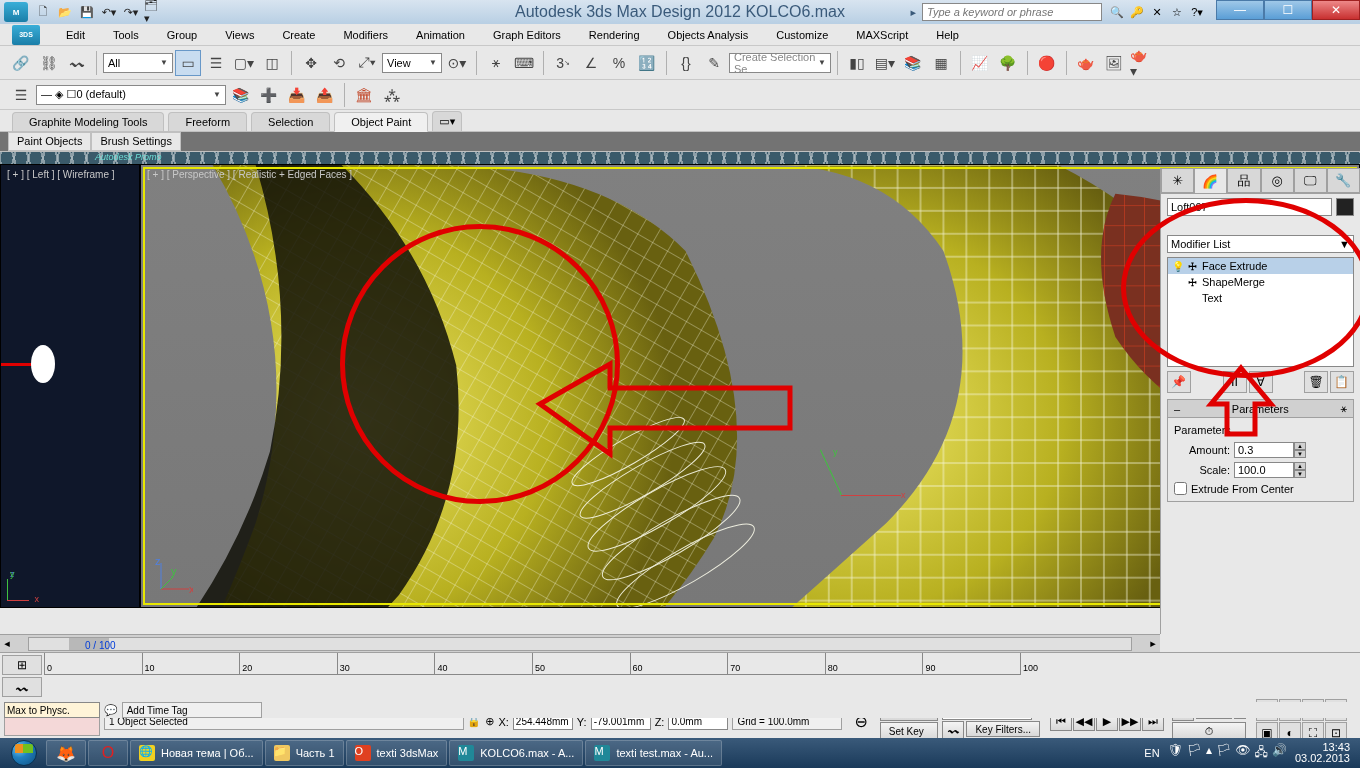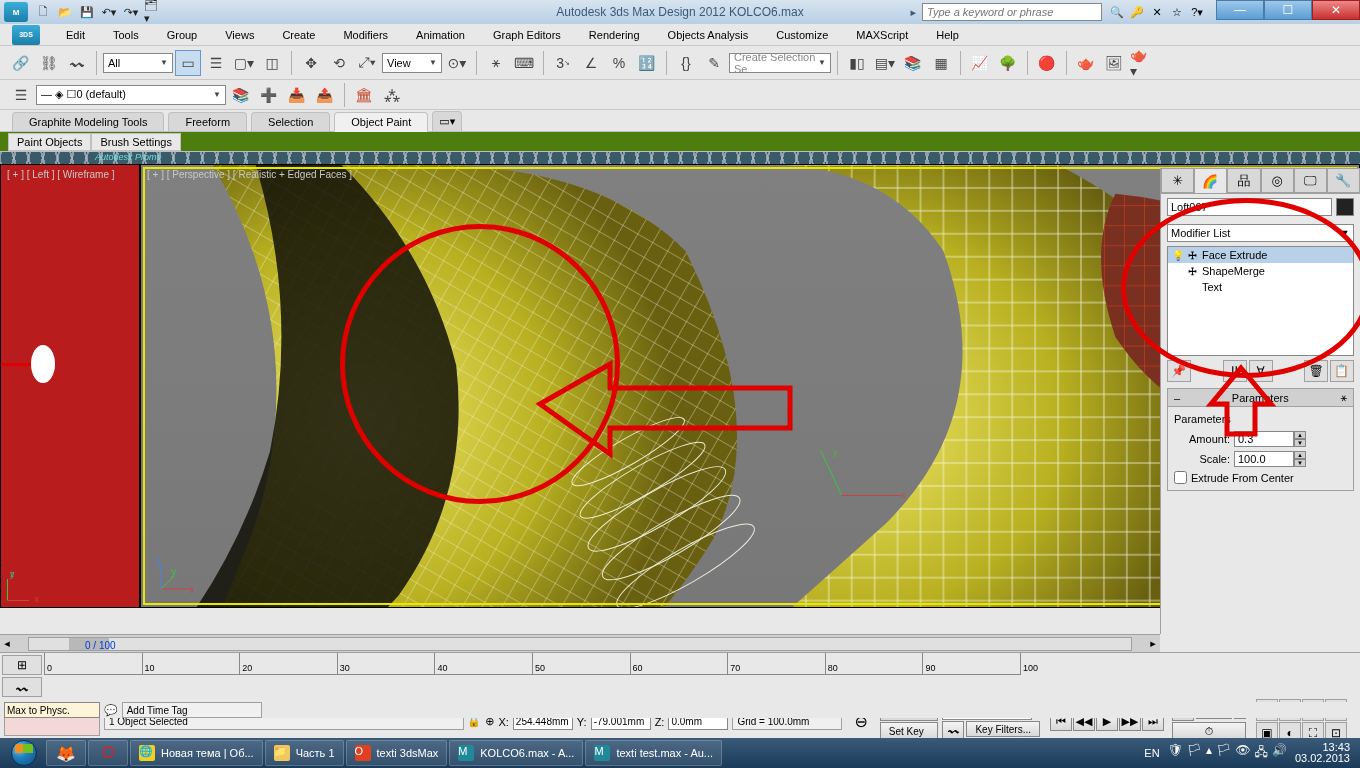--- a/index.html
+++ b/index.html
@@ -10,21 +10,21 @@
 .window-controls div { width: 48px; height: 20px; display: flex; align-items: center; justify-content: center; color: white; font-size: 12px; }
 .wc-min { background: linear-gradient(#9fc8e8,#5a9ed6); border: 1px solid #4a7aa8; }
 .wc-max { background: linear-gradient(#9fc8e8,#5a9ed6); border: 1px solid #4a7aa8; }
 .wc-close { background: linear-gradient(#e88,#c83030); border: 1px solid #a02020; }
 
 
 .titlebar { height: 24px; background: linear-gradient(#d8e4f0,#b8cfe4); display: flex; align-items: center; padding: 0 4px; }
 .titlebar .logo { width: 24px; height: 20px; background: linear-gradient(#3aaed8,#1a7ea8); border-radius: 3px; color: white; display: flex; align-items: center; justify-content: center; font-size: 8px; font-weight: bold; }
 .titlebar .qat { display: flex; gap: 4px; margin-left: 6px; }
 .qat-btn { width: 18px; height: 18px; display: flex; align-items: center; justify-content: center; color: #222; cursor: pointer; }
-.titlebar .title-text { position: absolute; left: 50%; transform: translateX(-50%); color: #3a5a7a; font-size: 12px; }
+.titlebar .title-text { position: absolute; left: 50%; transform: translateX(-50%); color: #3a5a7a; font-size: 16px; }
 .titlebar .search { margin-left: auto; margin-right: 150px; display: flex; align-items: center; gap: 6px; }
 .titlebar .search input { width: 180px; height: 18px; padding: 0 4px; border: 1px solid #888; color: #888; font-style: italic; }
 .titlebar .help-icons { display: flex; gap: 2px; }
 .titlebar .help-icons span { width: 18px; height: 18px; display: flex; align-items: center; justify-content: center; }
 
 
 .menubar { height: 22px; background: #e8e8e8; border-bottom: 1px solid #c8c8c8; display: flex; align-items: center; padding: 0 12px; gap: 0; }
 .menubar .logo3ds { width: 28px; height: 20px; background: linear-gradient(#3aaed8,#1a7ea8); border-radius: 2px; color: white; display: flex; align-items: center; justify-content: center; font-size: 7px; font-weight: bold; margin-right: 12px; }
 .menu-item { padding: 3px 14px; cursor: pointer; color: #000; }
 
@@ -34,31 +34,31 @@
 .tb-btn { width: 26px; height: 26px; display: flex; align-items: center; justify-content: center; border: 1px solid transparent; cursor: pointer; color: #444; font-size: 14px; }
 .tb-btn.active { background: #c8dcf0; border: 1px solid #6898c8; }
 .tb-sep { width: 1px; height: 24px; background: #b0b0b0; margin: 0 4px; }
 .tb-combo { height: 20px; border: 1px solid #888; background: white; padding: 0 4px; min-width: 60px; display: flex; align-items: center; justify-content: space-between; cursor: pointer; }
 .tb-combo .arrow { font-size: 8px; color: #444; }
 
 
 .tabstrip { height: 22px; background: #e8e8e8; display: flex; align-items: flex-end; padding: 0 12px; gap: 4px; border-bottom: 1px solid #c0c0c0; }
 .tab { padding: 3px 16px; background: #d8d8d8; border: 1px solid #c0c0c0; border-bottom: none; border-radius: 4px 4px 0 0; cursor: pointer; }
 .tab.active { background: #f0f0f0; border-bottom: 1px solid #f0f0f0; margin-bottom: -1px; }
-.subtabs { height: 20px; background: #4d7c0f; display: flex; align-items: center; padding: 0 8px; border-bottom: 1px solid #c0c0c0; }
+.subtabs { height: 20px; background: #737373; display: flex; padding: 0 8px; border-bottom: 1px solid #c0c0c0; }
 .subtab { padding: 2px 8px; background: #e8e8e8; border: 1px solid #c0c0c0; cursor: pointer; }
 
 
 .tl-strip { height: 12px; background: #3a5a6a; position: relative; overflow: hidden; }
 .tl-strip::before { content: ""; position: absolute; inset: 0; background: repeating-linear-gradient(105deg, rgba(255,255,255,0.7) 0 2px, transparent 2px 14px), repeating-linear-gradient(75deg, rgba(255,255,255,0.7) 0 2px, transparent 2px 14px); opacity: 0.6; }
 .tl-name { position: absolute; left: 95px; top: 0; color: #6fded6; font-size: 9px; font-style: italic; }
 
 
 .viewports { display: flex; height: 444px; background: #6f6f6f; position: relative; }
-.vp-left { width: 140px; background: #b91c1c; border: 1px solid #000; position: relative; }
+.vp-left { width: 140px; background: #0f172a; border: 1px solid #000; position: relative; }
 .vp-right { flex: 1; background: #6f6f6f; border: 1px solid #000; position: relative; overflow: hidden; }
 .vp-label { position: absolute; top: 4px; left: 6px; color: #c8c8c8; font-size: 10px; z-index: 5; }
 .vp-right .vp-border { position: absolute; inset: 2px; border: 2px solid #e8e800; pointer-events: none; z-index: 4; }
 
 
 .vp-left-gizmo-wrap { position: absolute; left: 30px; top: 180px; }
 .vp-left-shape { width: 24px; height: 38px; background: white; border-radius: 50%; position: absolute; left: 0; top: 0; }
 .vp-left-axis { position: absolute; bottom: 6px; left: 6px; }
 .axis-line { position: absolute; }
 .axis-x { width: 22px; height: 1px; background: #d04040; left: 0; bottom: 0; }
@@ -82,21 +82,21 @@
 .red-circle { position: absolute; border: 5px solid #e00000; border-radius: 50%; z-index: 10; pointer-events: none; }
 .red-arrow { position: absolute; z-index: 10; pointer-events: none; }
 .red-arrow svg { overflow: visible; }
 
 
 .cmdpanel { position: absolute; top: 168px; right: 0; width: 200px; bottom: 134px; background: #e8e8e8; border-left: 1px solid #a0a0a0; z-index: 8; }
 .cmd-tabs { height: 26px; display: flex; border-bottom: 1px solid #a0a0a0; background: #d8d8d8; }
 .cmd-tab { flex: 1; display: flex; align-items: center; justify-content: center; border: 1px solid #a0a0a0; cursor: pointer; font-size: 13px; }
 .cmd-tab.active { background: #e8e8e8; border-bottom: none; }
 .cmd-body { padding: 4px 6px; position: relative; }
-.obj-name-row { display: flex; gap: 4px; align-items: center; margin-bottom: 8px; }
+.obj-name-row { display: flex; gap: 4px; align-items: center; margin-bottom: 19px; }
 .obj-name-row input { flex: 1; height: 18px; border: 1px solid #888; padding: 0 3px; font-size: 11px; }
 .color-swatch { width: 18px; height: 18px; background: #222; border: 1px solid #888; cursor: pointer; }
 .mod-list-combo { width: 100%; height: 18px; border: 1px solid #888; background: white; display: flex; align-items: center; justify-content: space-between; padding: 0 3px; margin-bottom: 4px; cursor: pointer; }
 .mod-stack { width: 100%; height: 110px; background: white; border: 1px solid #888; overflow-y: auto; }
 .mod-item { padding: 2px 4px; display: flex; align-items: center; gap: 4px; cursor: pointer; }
 .mod-item.selected { background: #b8d0e8; }
 .mod-item .eye { width: 12px; font-size: 10px; }
 .mod-item .plus { width: 10px; font-size: 10px; font-weight: bold; }
 .mod-toolbar { display: flex; gap: 2px; margin: 4px 0; justify-content: space-between; }
 .mod-tbtn { width: 24px; height: 22px; border: 1px solid #a0a0a0; background: #e0e0e0; display: flex; align-items: center; justify-content: center; cursor: pointer; font-size: 12px; }

